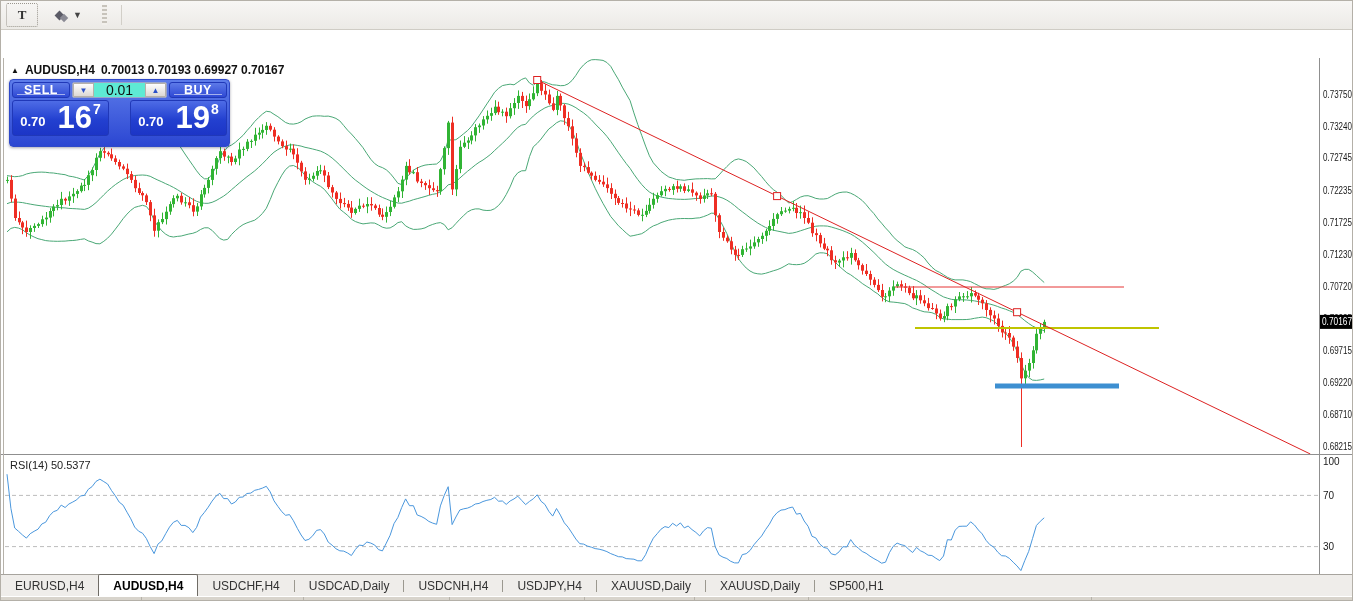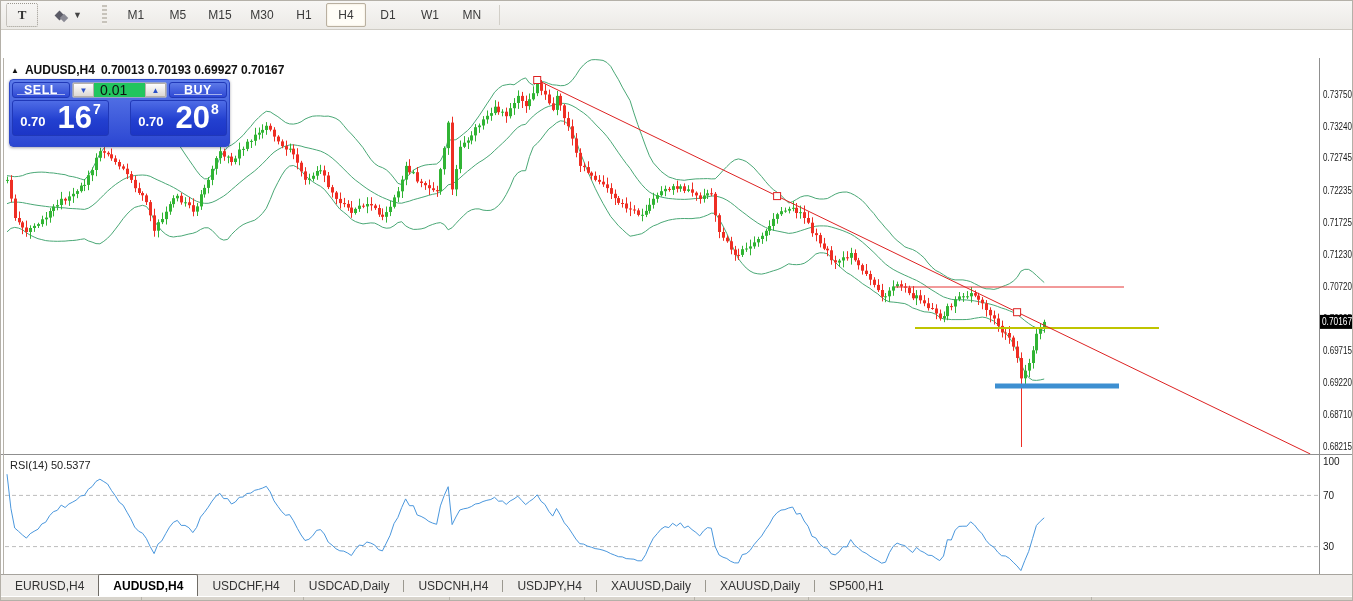--- a/index.html
+++ b/index.html
@@ -34,22 +34,22 @@
          background:linear-gradient(#5d7cea,#2b46d2);border:1px solid #2f49c8;border-radius:4px;
          box-shadow:0 1px 3px rgba(0,0,40,.35);padding:2px;box-sizing:border-box;}
   #paneltop{display:flex;height:16px;gap:2px;}
   .tradebtn{flex:0 0 56px;color:#fff;font-size:12.5px;font-weight:bold;letter-spacing:.5px;
             background:linear-gradient(#5d7ae8,#2e49d4);border:1px solid #2038b8;border-radius:3px;
             display:flex;align-items:center;justify-content:center;position:relative;cursor:pointer;}
   .tradebtn:after{content:"";position:absolute;left:4px;right:4px;bottom:2px;height:1px;background:rgba(255,255,255,.55);}
   #volwrap{flex:1;display:flex;background:#e8e6e2;border:1px solid #9aa4c8;border-radius:2px;overflow:hidden;}
   .spin{width:19px;background:linear-gradient(#fdfdfd,#dcd9d4);border:1px solid #b5b1aa;
         font-size:8px;color:#2b50c8;display:flex;align-items:center;justify-content:center;cursor:pointer;}
-  #volume{flex:1;border:none;background:#22c55e;font-family:"Liberation Sans",sans-serif;
-          font-size:14px;color:#111;text-align:left;padding:0 6px;min-width:0;}
+  #volume{flex:1;border:none;background:#5eead4;font-family:"Liberation Sans",sans-serif;
+          font-size:14px;color:#111;text-align:center;padding:0 6px;min-width:0;}
   #panelprices{display:flex;gap:21px;margin-top:2px;height:36px;}
   .pricebox{flex:1;color:#fff;background:linear-gradient(#4e6ce6 0%,#2340d0 55%,#1c35c6 100%);
             border:1px solid #2038b8;border-radius:3px;display:flex;align-items:flex-end;
             justify-content:center;padding-bottom:2px;cursor:pointer;}
   .pricebox .bigfig{font-size:13px;font-weight:bold;margin-bottom:4px;}
   .pricebox .pips{font-size:31px;font-weight:bold;line-height:30px;margin-left:12px;}
   .pricebox .pipette{font-size:14px;font-weight:bold;margin:0 0 16px 1px;}
   
   #rsilabel{position:absolute;left:9px;top:430px;z-index:4;font-size:11px;color:#222;text-align:center;}
   
@@ -68,31 +68,20 @@
 
 <div id="app">
   <div id="toolbar">
     <div id="texttool" class="tbtn">T</div>
     <div id="stylericon" class="tbtn">
       <span class="dia"></span>
         <span class="dia b"></span>
       <span class="caret">▼</span>
     </div>
     <div class="grip"></div>
-    <div id="tfbar" style="display:flex;align-items:center;">
-        <div class="tbtn tf">M1</div>
-        <div class="tbtn tf">M5</div>
-        <div class="tbtn tf">M15</div>
-        <div class="tbtn tf">M30</div>
-        <div class="tbtn tf">H1</div>
-        <div class="tbtn tf active">H4</div>
-        <div class="tbtn tf">D1</div>
-        <div class="tbtn tf">W1</div>
-        <div class="tbtn tf">MN</div>
-      </div>
     <div class="tbsep"></div>
   </div>
 
   <div id="chartframe">
     <div id="title">
       <span class="tri">▲</span>
       <span>AUDUSD,H4</span>
       <span>0.70013 0.70193 0.69927 0.70167</span>
     </div>
 
@@ -735,21 +724,21 @@
         <div class="tradebtn">BUY</div>
       </div>
       <div id="panelprices">
         <div class="pricebox">
           <span class="bigfig">0.70</span>
           <span class="pips">16</span>
           <span class="pipette">7</span>
         </div>
         <div class="pricebox">
           <span class="bigfig">0.70</span>
-          <span class="pips">20</span>
+          <span class="pips">19</span>
           <span class="pipette">8</span>
         </div>
       </div>
     </div>
 
     <div id="rsilabel">RSI(14) 50.5377</div>
   </div>
 
   <div id="tabbar">
       <div class="tab">EURUSD,H4</div>

